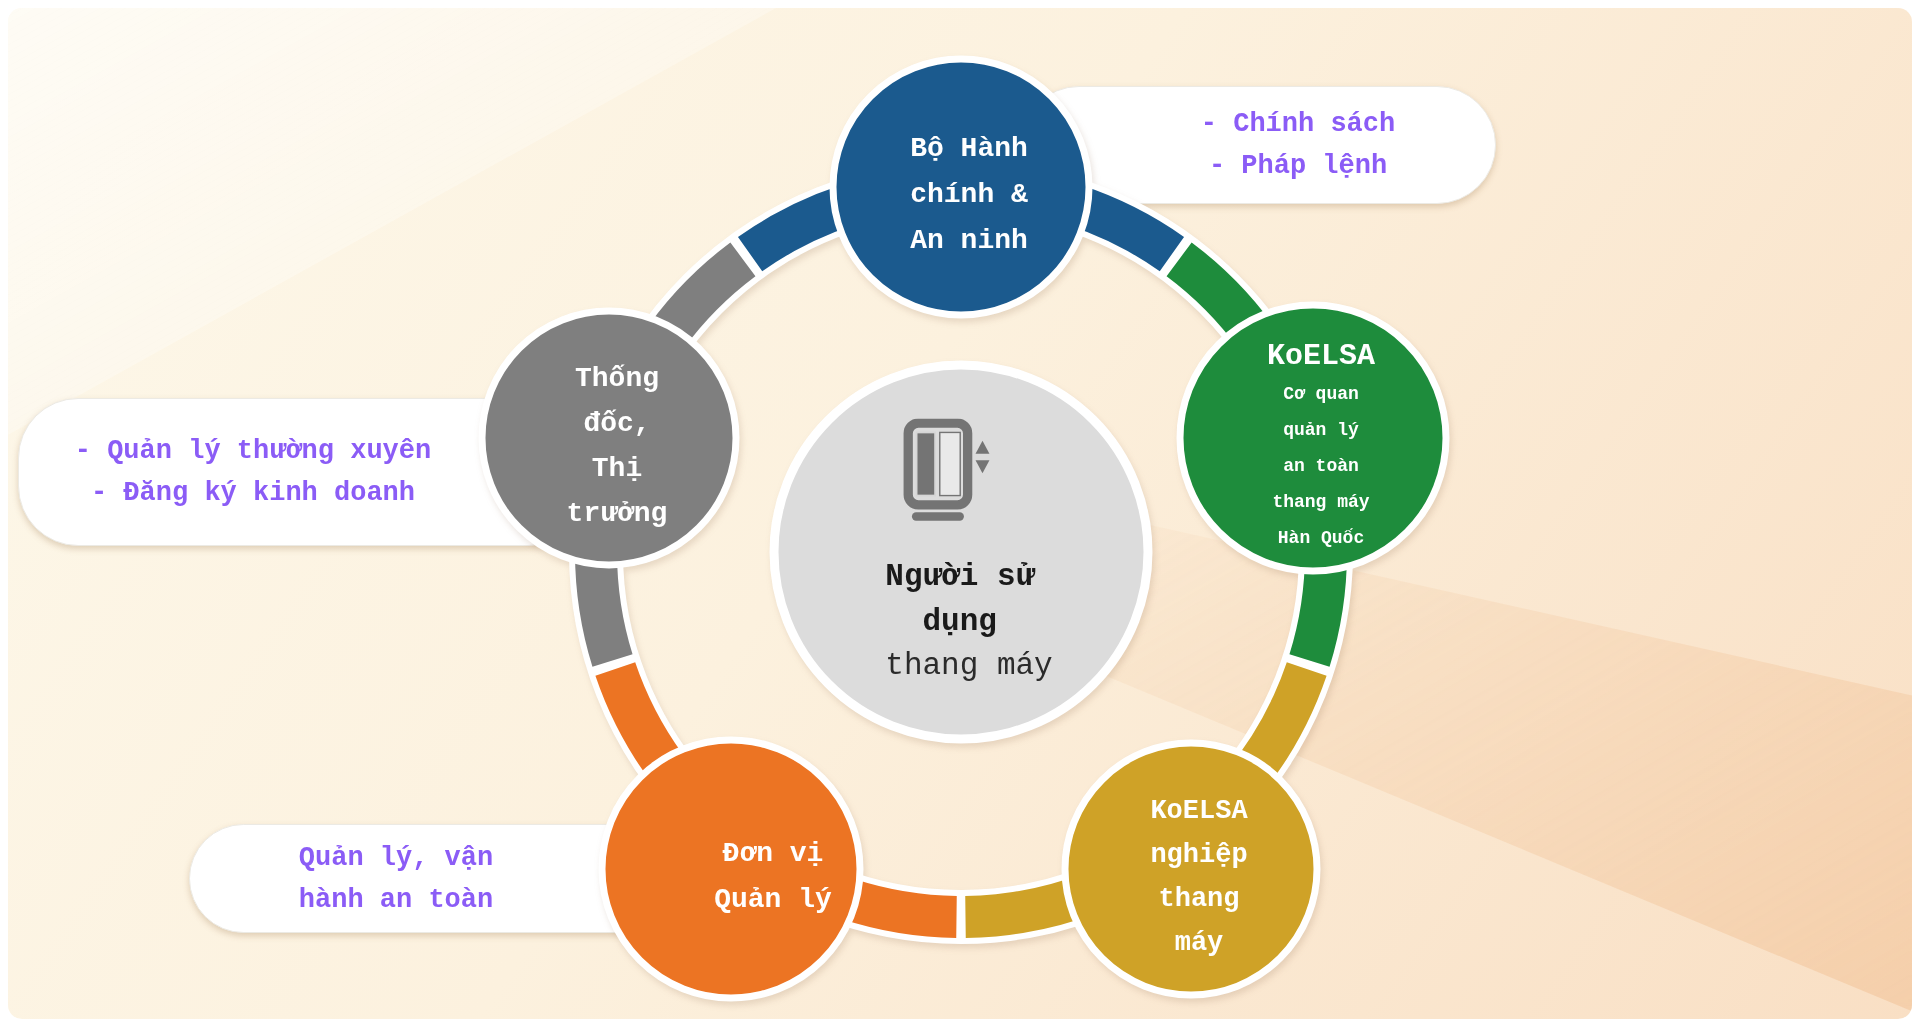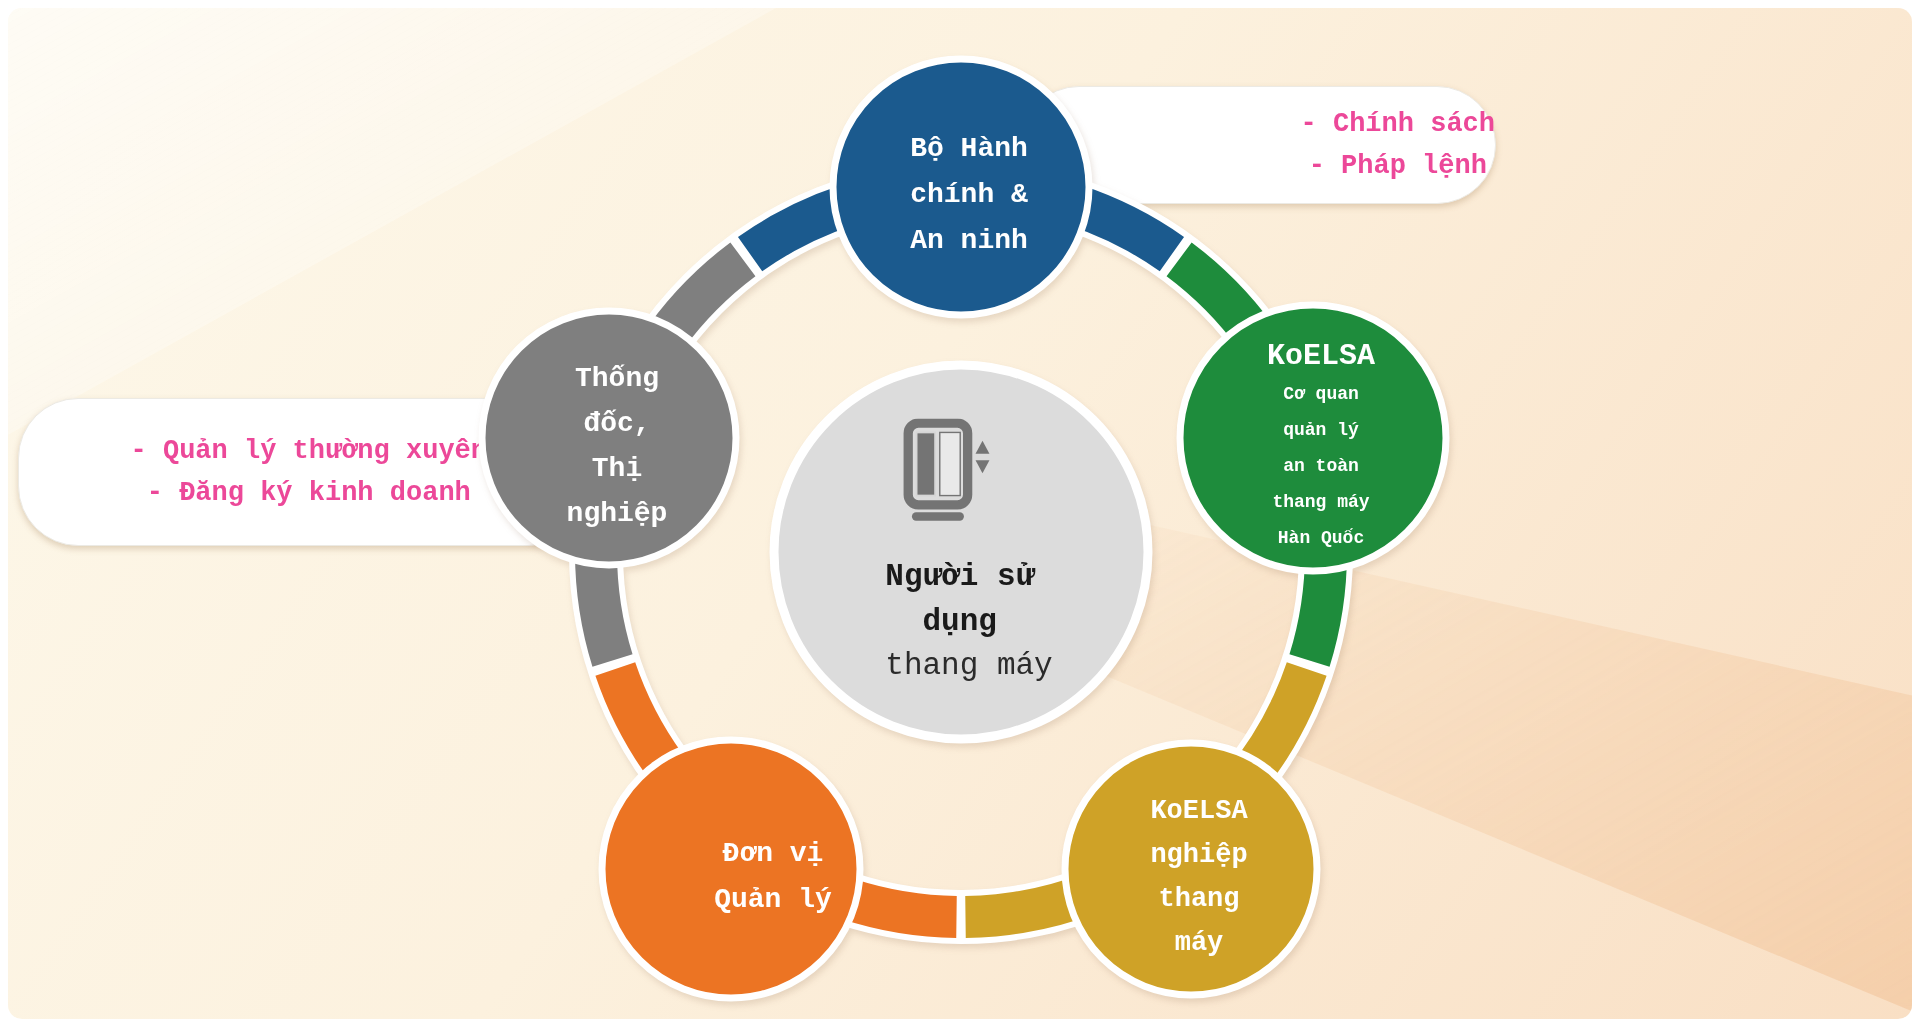--- a/index.html
+++ b/index.html
@@ -8,22 +8,22 @@
   .stage{position:absolute;left:8px;top:8px;right:8px;bottom:8px;border-radius:14px;overflow:hidden;
          background:linear-gradient(125deg,#fdf8ea 0%,#fcf1de 45%,#f9dfc4 100%);}
   .bg-wedge{position:absolute;left:900px;top:430px;width:1020px;height:580px;
             background:linear-gradient(to bottom right,rgba(240,188,138,0.0),rgba(238,180,128,0.38));
             clip-path:polygon(6% 8%,100% 45%,100% 100%,18% 40%);filter:blur(7px);}
   .bg-wedge2{position:absolute;left:-60px;top:-40px;width:900px;height:500px;
             background:linear-gradient(to top left,rgba(255,255,255,0.0),rgba(255,255,255,0.55));
             clip-path:polygon(0 0,100% 0,0 100%);filter:blur(10px);}
 
   .callout{position:absolute;background:#ffffff;border:1px solid #eceae4;border-radius:60px;
-           display:flex;align-items:center;justify-content:flex-end;
-           white-space:pre-line;text-align:center;font-weight:bold;font-size:27px;line-height:42px;color:#ec4899;
+           display:flex;align-items:center;justify-content:center;
+           white-space:pre-line;text-align:center;font-weight:bold;font-size:27px;line-height:42px;color:#8b5cf6;
            box-shadow:0 3px 6px rgba(150,110,70,.28);box-sizing:border-box;z-index:1;}
   .callout-top{left:1012px;top:78px;width:476px;height:118px;padding-left:80px;}
   .callout-right{left:1290px;top:389px;width:602px;height:131px;padding-left:152px;font-size:26px;line-height:38px;}
   .callout-left{left:10px;top:390px;width:570px;height:148px;padding-right:100px;}
   .callout-bl{left:181px;top:816px;width:499px;height:109px;padding-right:85px;}
   .callout-br{left:1250px;top:816px;width:646px;height:109px;padding-left:75px;}
 
   svg.ring{position:absolute;left:0;top:0;z-index:2;filter:drop-shadow(2px 4px 3px rgba(140,100,70,.18));}
 
   .node-label{position:absolute;transform:translate(-50%,-50%);text-align:center;white-space:pre-line;
@@ -51,20 +51,24 @@
     <div class="bg-wedge2"></div>
 
     <div class="callout callout-top">
       <span>- Chính sách
 - Pháp lệnh</span>
     </div>
     <div class="callout callout-left">
       <span>- Quản lý thường xuyên
 - Đăng ký kinh doanh</span>
     </div>
+    <div class="callout callout-bl">
+      <span>Quản lý, vận
+hành an toàn</span>
+    </div>
 
     <svg class="ring" width="1904" height="1011" viewBox="8 8 1904 1011">
 
       <circle cx="961" cy="552" r="365" fill="none" stroke="#ffffff" stroke-width="54"></circle>
 
       <path d="M 750.1 254.1 A 365 365 0 0 1 1171.9 254.1" fill="none" stroke-width="42" stroke="#1b5a8e"></path>
       <path d="M 1179.1 259.3 A 365 365 0 0 1 1309.5 660.5" fill="none" stroke-width="42" stroke="#1e8c3c"></path>
       <path d="M 1306.7 669.0 A 365 365 0 0 1 965.5 917.0" fill="none" stroke-width="42" stroke="#cfa227"></path>
       <path d="M 956.5 917.0 A 365 365 0 0 1 615.3 669.0" fill="none" stroke-width="42" stroke="#ec7423"></path>
       <path d="M 612.5 660.5 A 365 365 0 0 1 742.9 259.3" fill="none" stroke-width="42" stroke="#7f7f7f"></path>
@@ -91,21 +95,21 @@
     </div>
     <div class="node-label lbl-enterprise">KoELSA
 nghiệp
 thang
 máy</div>
     <div class="node-label lbl-management">Đơn vị
 Quản lý</div>
     <div class="node-label lbl-governor">Thống
 đốc,
 Thị
-nghiệp</div>
+trưởng</div>
 
     <div class="center-content">
       <div class="elevator-wrap">
         <svg width="122" height="104" viewBox="0 0 130 112">
           <rect x="24" y="5" width="64" height="88" rx="11" fill="none" stroke="#747474" stroke-width="10"></rect>
           <rect x="33" y="15" width="20" height="68" fill="#747474" stroke="#d6d6d6" stroke-width="2"></rect>
           <rect x="58" y="15" width="22" height="68" fill="#e9e9e9" stroke="#747474" stroke-width="1.5"></rect>
           <polygon points="104,24 96.5,38 111.5,38" fill="#747474"></polygon>
           <polygon points="96.5,45 111.5,45 104,59" fill="#747474"></polygon>
           <rect x="28" y="101" width="56" height="9" rx="4.5" fill="#747474"></rect>

